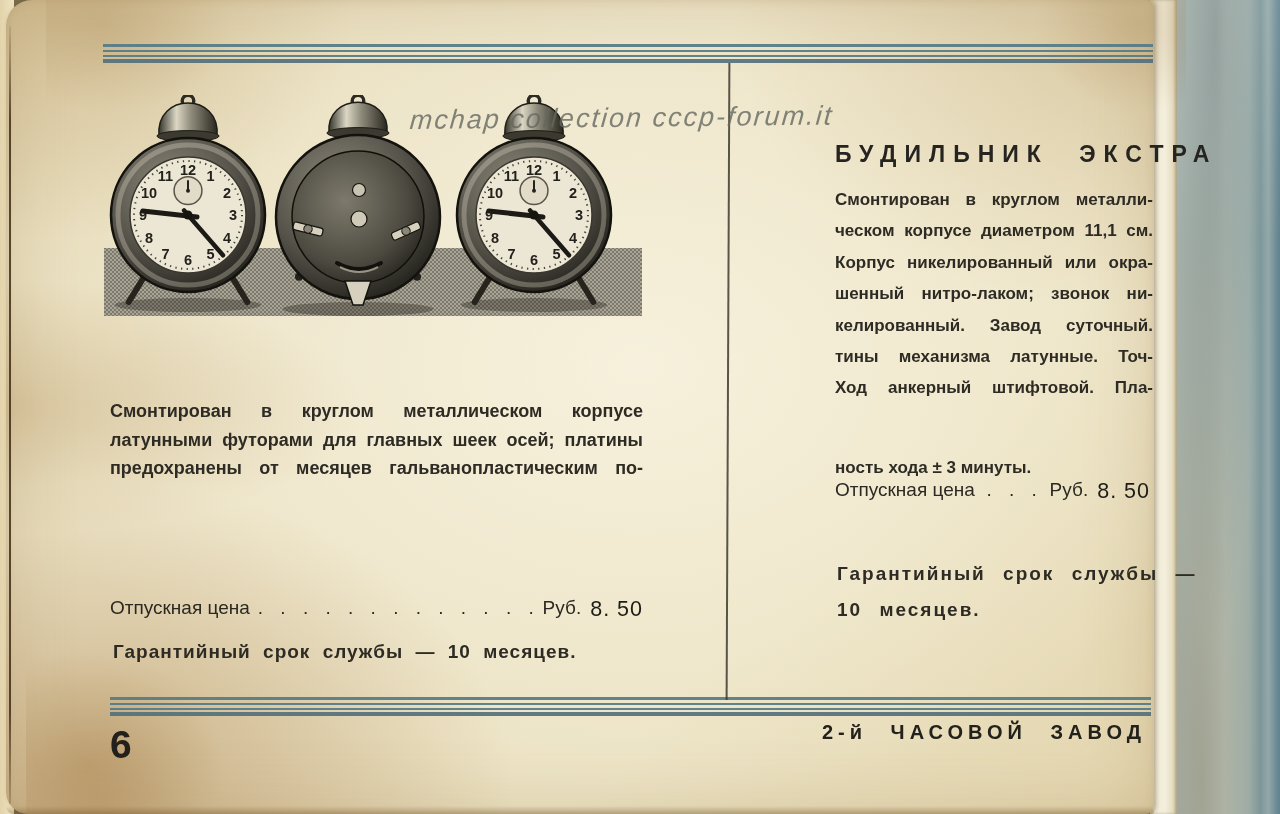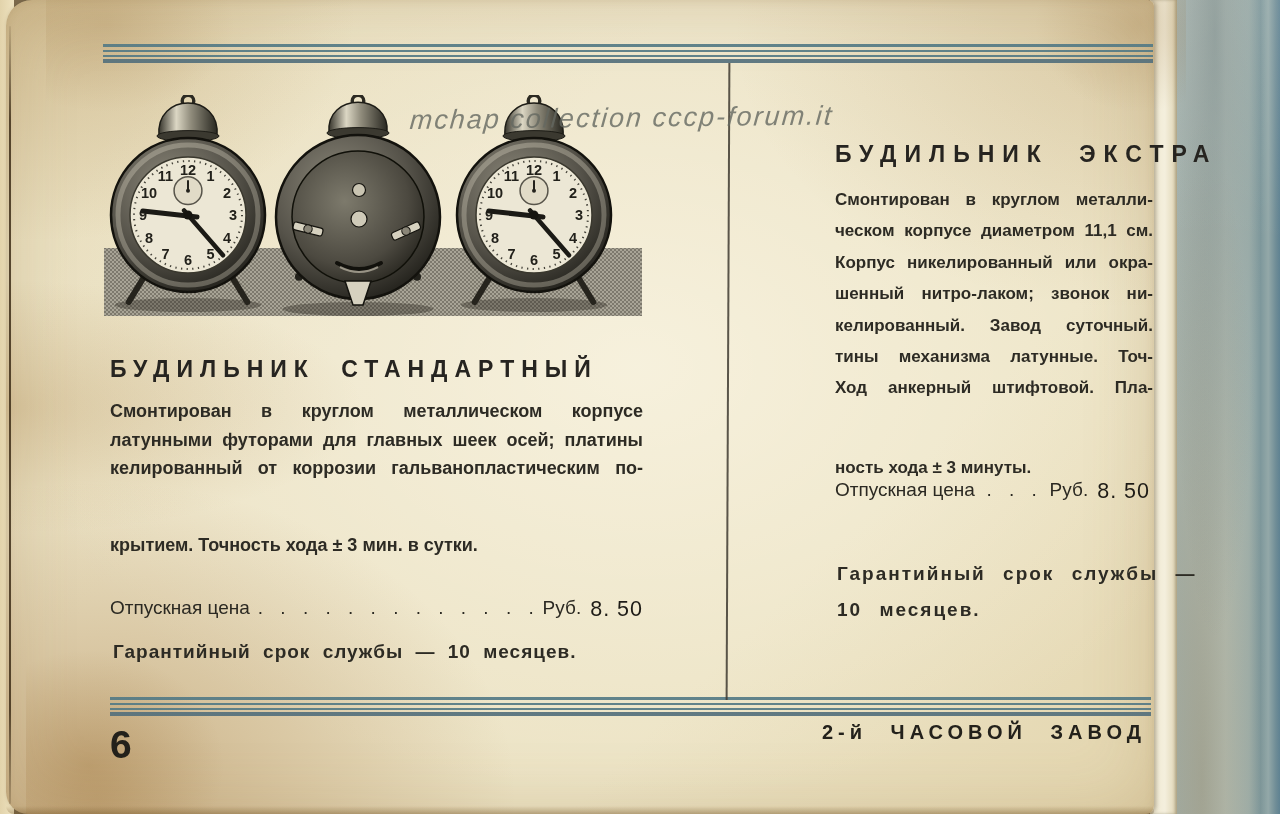--- a/index.html
+++ b/index.html
@@ -245,26 +245,24 @@
           <line x1="434" y1="95.64" x2="434" y2="85.2" stroke="#23221c" stroke-width="2"></line>
           <circle cx="434" cy="95.64" r="2" fill="#23221c"></circle>
           <line x1="443" y1="122" x2="388.76" y2="116" stroke="#1b1a15" stroke-width="5" stroke-linecap="round"></line>
           <line x1="430.063645826057" y1="115.47174251866336" x2="469.0073097869335" y2="160.2713032006871" stroke="#1b1a15" stroke-width="4.5" stroke-linecap="round"></line>
           <circle cx="434" cy="120" r="4.5" fill="#15140f"></circle>
         </g>
       </svg>
 
     <div class="watermark">mchap collection cccp-forum.it</div>
 
-    <h2 class="ptitle lh">БУДИЛЬНИК СТАНДАРТНЫЙ</h2>
     <div class="bodyblock lb">
       <div class="jline">Смонтирован в круглом металлическом корпусе</div>
       <div class="jline">латунными футорами для главных шеек осей; платины</div>
-      <div class="jline">келированный от коррозии гальванопластическим по-</div>
-      <div class="jline last">крытием. Точность хода ± 3 мин. в сутки.</div>
+      <div class="jline">предохранены от месяцев гальванопластическим по-</div>
     </div>
     <div class="price lp">
       <span>Отпускная цена</span>
       <span class="dots">. . . . . . . . . . . . . . . .</span>
       <span class="cur">Руб.</span>
       <span class="amt">8. 50</span>
     </div>
     <div class="warranty lw">Гарантийный срок службы — 10 месяцев.</div>
 
     <h2 class="ptitle rh">БУДИЛЬНИК ЭКСТРА</h2>

